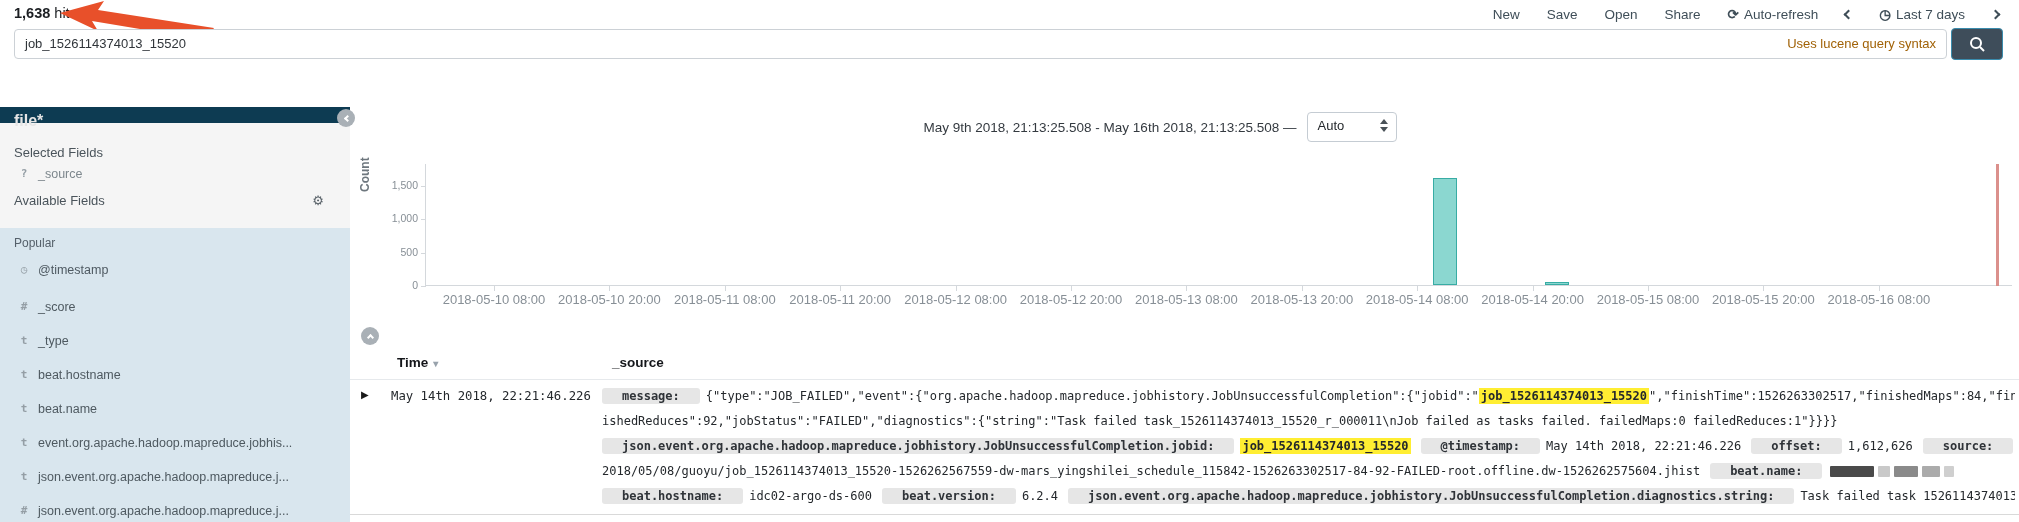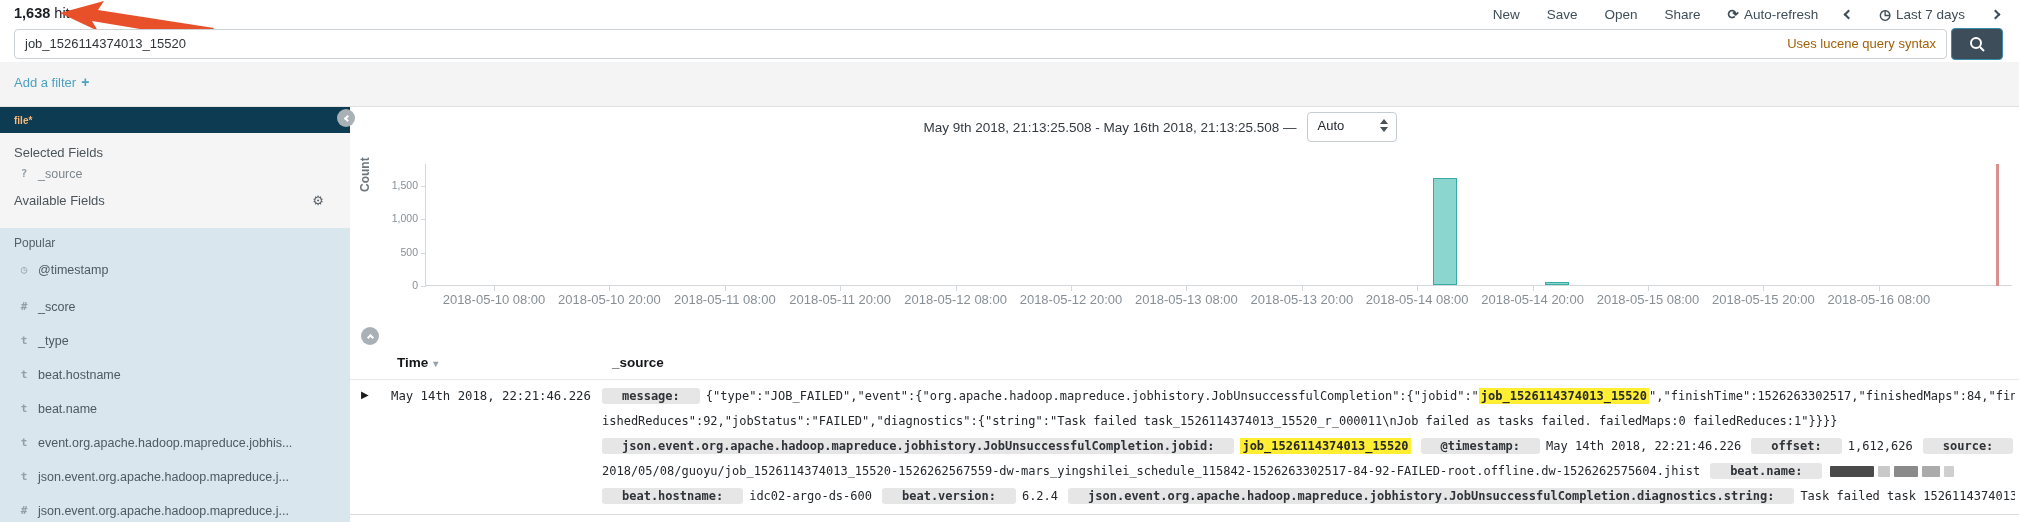--- a/index.html
+++ b/index.html
@@ -24,21 +24,21 @@
   .search-input .hint  { position:absolute; right:10px; top:0; line-height:28px; font-size:13px; color:#a16207; cursor:pointer; }
   .search-btn { position:absolute; left:1951px; top:28px; width:52px; height:32px; background:#3e4d5a; border:1px solid #3a8cad; border-radius:4px; display:flex; align-items:center; justify-content:center; cursor:pointer; }
 
   
   .filterbar { position:absolute; left:0; top:62px; width:2019px; height:45px; background:#f4f4f4; border-bottom:1px solid #e2e2e2; }
   .addfilter { position:absolute; left:14px; top:12px; font-size:13px; color:#4da1c0; cursor:pointer; }
   .addfilter .plus { font-weight:bold; margin-left:5px; font-size:14px; }
 
   
   .sidebar { position:absolute; left:0; top:107px; width:350px; height:415px; background:#f5f5f5; }
-  .idx-head { position:absolute; left:0; top:0; width:350px; height:26px; background:#0d3b52; color:#fdba74; font-weight:bold; font-size:10px; line-height:28px; padding-left:14px; cursor:pointer; }
+  .idx-head { position:absolute; left:0; top:0; width:350px; height:16px; background:#0d3b52; color:#e5e5e5; font-weight:bold; font-size:16px; line-height:28px; padding-left:14px; cursor:pointer; }
   .side-head { position:absolute; left:14px; font-size:13px; color:#4a545b; }
   .gear { position:absolute; right:26px; top:86px; font-size:13px; color:#5b646b; cursor:pointer; }
   .fitem { position:absolute; left:0; width:350px; height:24px; line-height:24px; cursor:pointer; }
   .fitem .ficon { position:absolute; left:16px; width:16px; text-align:center; font-family:"DejaVu Sans Mono", monospace; font-size:11px; font-weight:bold; color:#949ea5; }
   .fitem .fname { position:absolute; left:38px; font-size:12.5px; color:#7d878d; white-space:nowrap; }
   .popular-box { position:absolute; left:0; top:121px; width:350px; height:294px; background:#d9e6ee; }
   .pop-head { position:absolute; left:14px; top:8px; font-size:12px; color:#55606a; }
   .pop-field { top:30px; }
   .pop-field .fname { color:#4f5a62; }
   .fields-list .fitem { position:relative; height:34px; line-height:34px; }
@@ -123,23 +123,20 @@
     <span class="query">job_1526114374013_15520</span>
     <span class="hint">Uses lucene query syntax</span>
   </div>
   <button class="search-btn">
     <svg width="18" height="18">
       <circle cx="8" cy="8" r="5" fill="none" stroke="#fff" stroke-width="2"></circle>
       <line x1="12" y1="12" x2="16" y2="16" stroke="#fff" stroke-width="2"></line>
     </svg>
   </button>
 
-  <div class="filterbar">
-    <span class="addfilter"><span>Add a filter</span><span class="plus">+</span></span>
-  </div>
 
   <aside class="sidebar">
     <div class="idx-head">file*</div>
     <div class="side-head" style="top:38px;">Selected Fields</div>
     <div id="selected-fields" style="position:absolute; top:55px; width:350px;">
         <div class="fitem">
           <span class="ficon">?</span>
           <span class="fname">_source</span>
         </div>
       </div>

